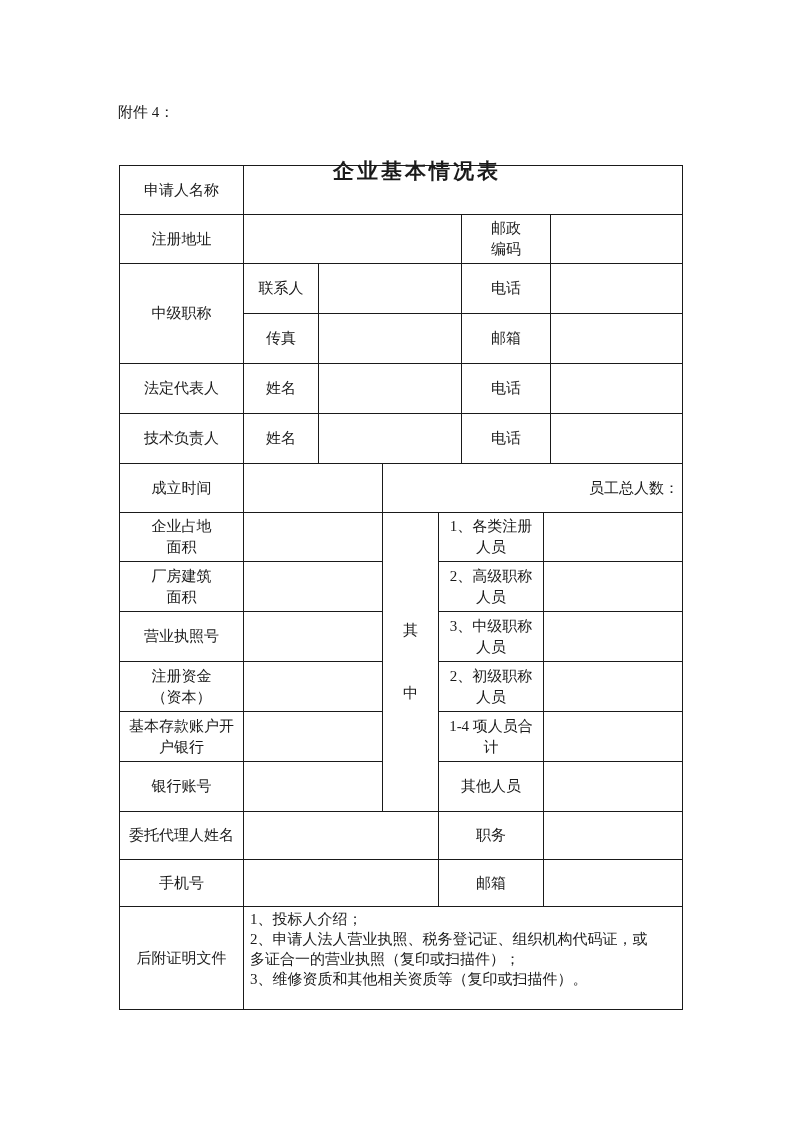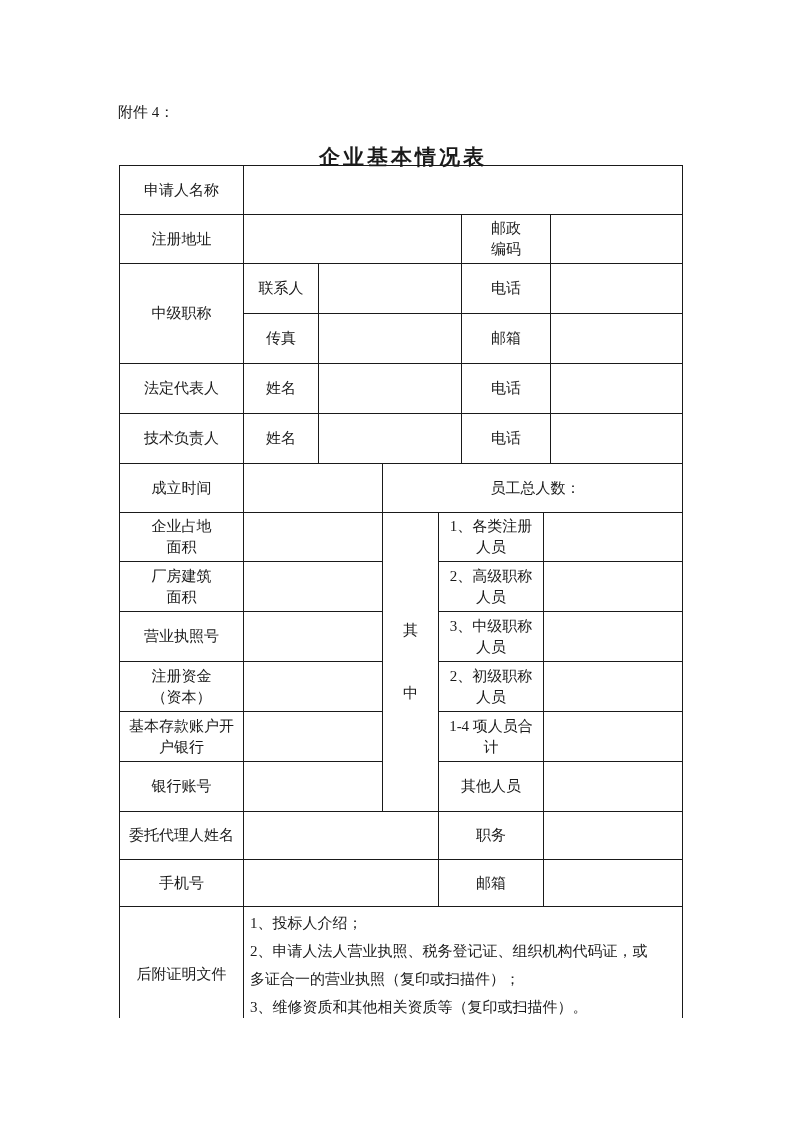--- a/index.html
+++ b/index.html
@@ -21,21 +21,21 @@
     left: 118px;
     top: 102px;
     font-size: 15px;
     line-height: 20px;
   }
   .doc-title {
     position: absolute;
     left: 119px;
     top: 141px;
     width: 564px;
-    margin: 2px;
+    margin: 16px;
     text-align: center;
     font-size: 21px;
     font-weight: bold;
     letter-spacing: 3px;
     font-family: "Liberation Sans", "DejaVu Sans", sans-serif;
   }
   table.form-table {
     position: absolute;
     left: 119px;
     top: 165px;
@@ -50,26 +50,26 @@
     text-align: center;
     vertical-align: middle;
     padding: 2px 3px;
     white-space: pre-line;
     overflow: hidden;
   }
   .form-table td.val {
     
   }
   .form-table td.left {
-    text-align: center;
+    text-align: right;
     padding-left: 9px;
   }
   .form-table td.docs {
     text-align: left;
-    line-height: 28px;
+    line-height: 20px;
     padding: 2px 14px 20px 6px;
     vertical-align: middle;
   }
 </style>
 </head>
 <body>
 
 <div class="page">
 
   <div class="attachment">附件 4：</div>

